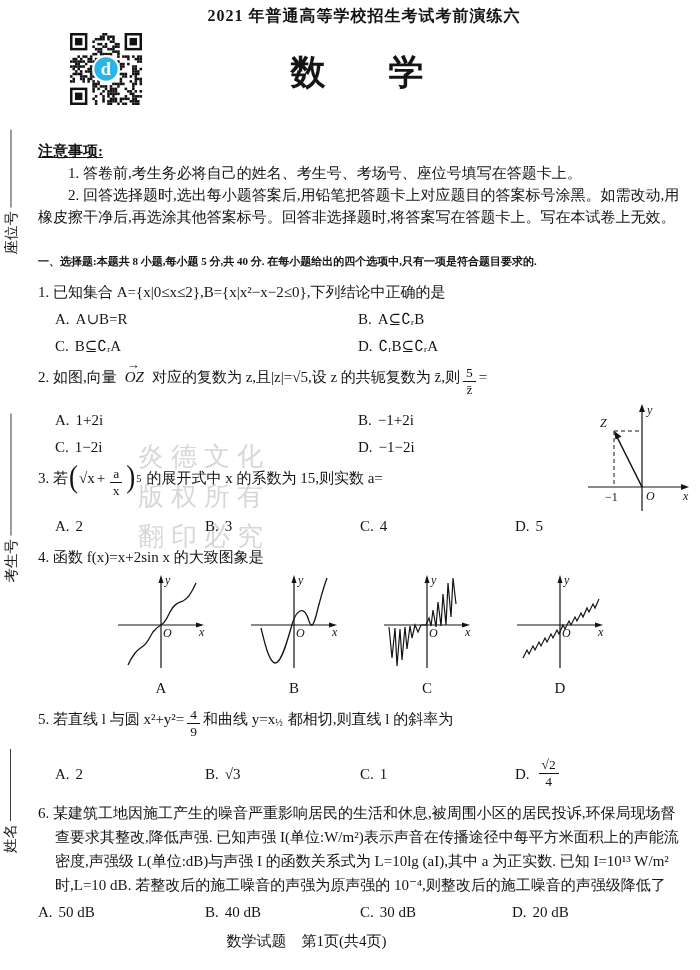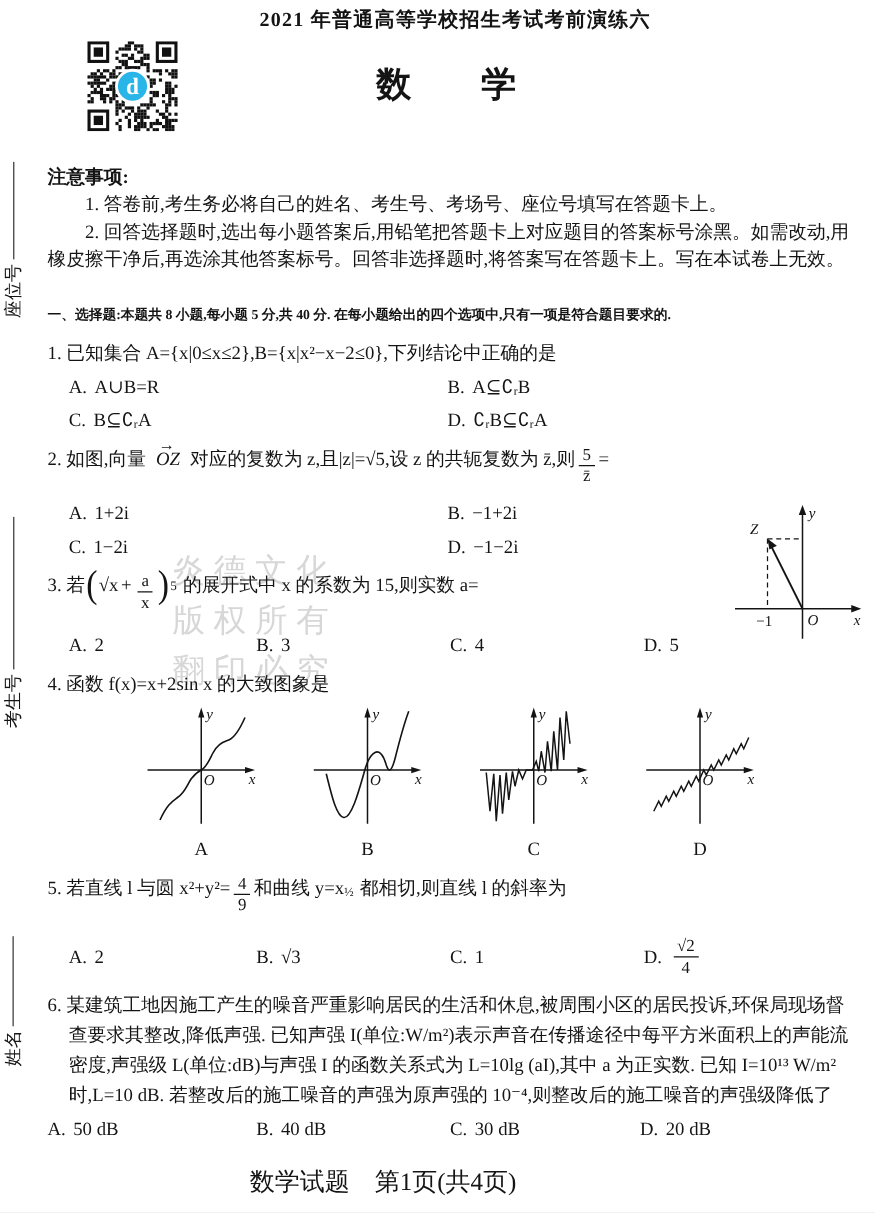--- a/index.html
+++ b/index.html
@@ -1,24 +1,24 @@
 <!DOCTYPE html>
 <html><head>
 <meta charset="utf-8">
 <style>
   html,body{margin:0;padding:0;background:#e8e8e8;}
   .page{position:relative;width:700px;height:970px;background:#ffffff;overflow:hidden;
         font-family:"Liberation Serif","DejaVu Serif",serif;color:#141414;}
   .content{position:absolute;left:38px;top:0;width:652px;z-index:2;}
   
   .title{margin:6px 0 0 0;text-align:center;font-size:16px;font-weight:700;letter-spacing:1px;}
-  .subject{margin-top:22px;text-align:center;font-size:28px;font-weight:700;letter-spacing:14px;}
+  .subject{margin-top:22px;text-align:center;font-size:35px;font-weight:700;letter-spacing:14px;}
   
   .notice{margin-top:44px;font-size:15px;line-height:22px;}
-  .notice-heading{font-weight:700;}
+  .notice-heading{font-weight:700;text-decoration:underline;}
   .notice p{margin:0;text-indent:2em;}
   
   .section-heading{margin-top:22px;font-size:11px;font-weight:700;line-height:22px;}
   
   .q{font-size:15px;line-height:22px;}
   .q-stem{margin-top:9px;}
   .hang{padding-left:17px;text-indent:-17px;}
   .opts2{display:grid;grid-template-columns:303px auto;row-gap:5px;padding-left:17px;margin-top:5px;}
   .opts4{display:grid;grid-template-columns:150px 155px 155px auto;padding-left:17px;margin-top:6px;}
   .opts4.flush{padding-left:0;grid-template-columns:167px 155px 152px auto;}
@@ -50,21 +50,21 @@
   .side-label{position:absolute;height:20px;display:flex;align-items:center;z-index:2;
               font-size:14.5px;white-space:nowrap;transform:rotate(-90deg);}
   .side-label .rule{display:inline-block;height:1px;background:#3a3a3a;margin-left:3px;}
   .sl-seat{width:145px;left:-62px;top:172px;}
   .sl-seat .rule{width:78px;}
   .sl-cand{width:193px;left:-86px;top:476px;}
   .sl-cand .rule{width:122px;}
   .sl-name{width:120px;left:-50px;top:783px;}
   .sl-name .rule{width:72px;}
   
-  .footer{position:absolute;left:0;top:932px;width:613px;text-align:center;font-size:20px;z-index:2;}
+  .footer{position:absolute;left:0;top:932px;width:613px;text-align:center;font-size:15px;z-index:2;}
   svg text{font-family:"Liberation Serif","DejaVu Serif",serif;}
   .axlbl{font-style:italic;font-size:12px;fill:#141414;}
 </style>
 </head>
 <body>
 
 <div class="page">
 
   <div class="watermark">
     <div>炎德文化</div>

